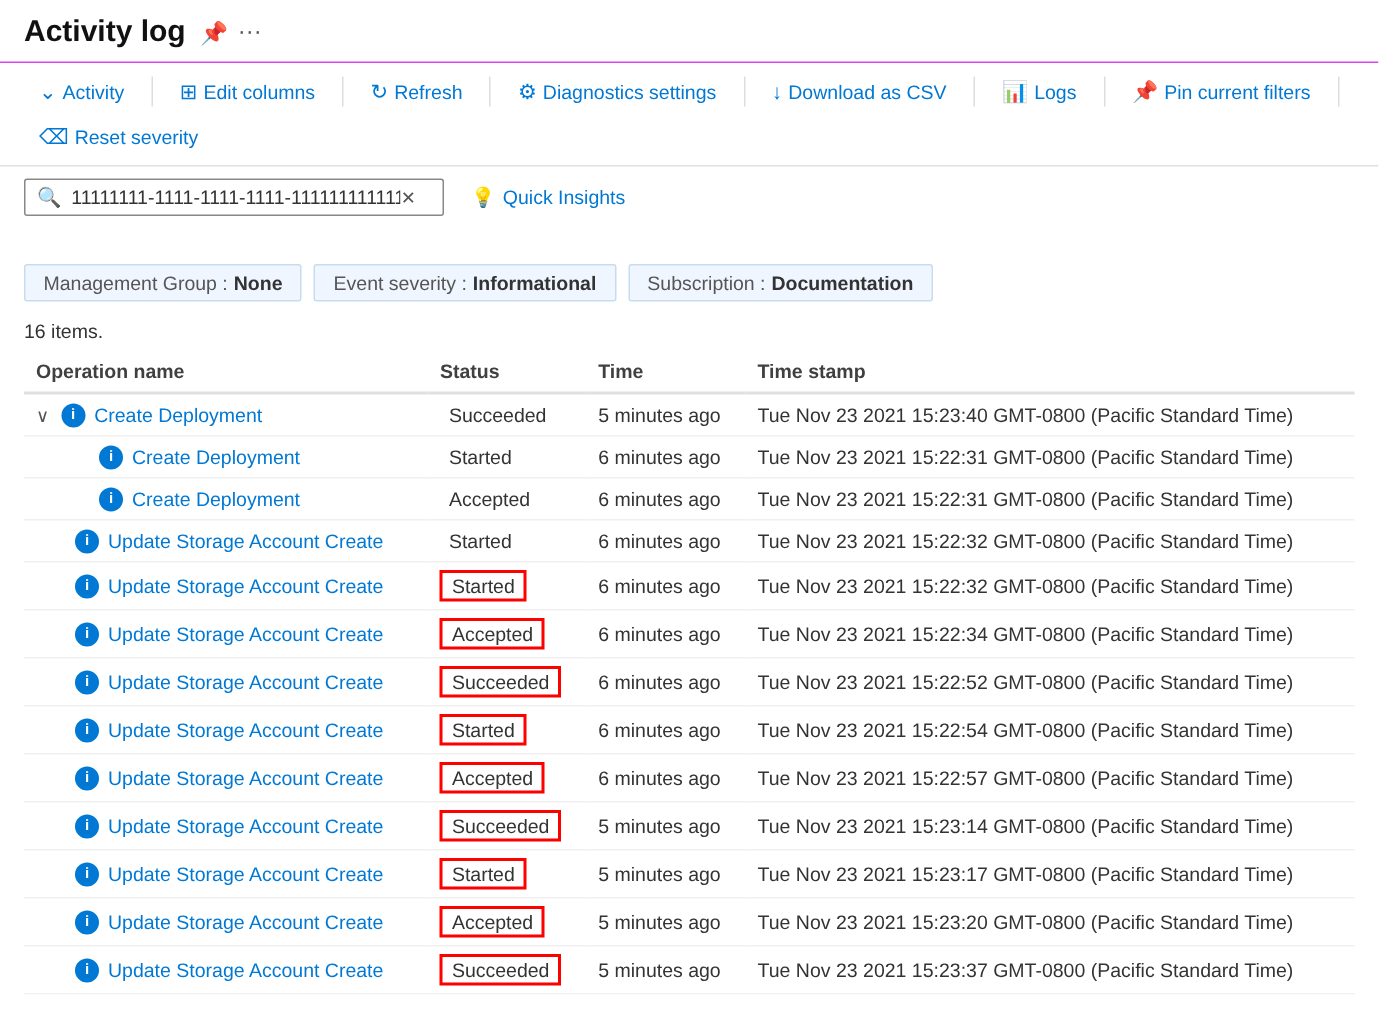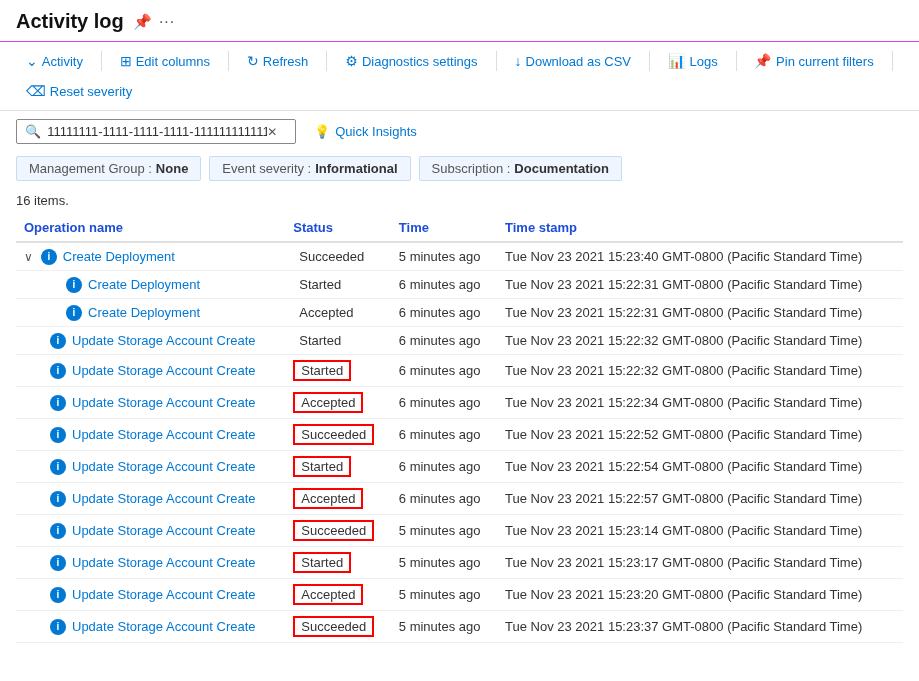--- a/index.html
+++ b/index.html
@@ -40,32 +40,32 @@
     .quick-insights-btn {
       display: flex; align-items: center; gap: 5px; color: #0078d4;
       cursor: pointer; font-size: 13px; padding: 4px 8px; border: none; background: none;
     }
 
     .filter-tags {
       display: flex; align-items: center; padding: 4px 16px 8px 16px; gap: 8px; flex-wrap: wrap;
     }
     .filter-tag {
       display: flex; align-items: center; background: #f0f6ff; border: 1px solid #c8dcf0;
-      padding: 4px 12px; border-radius: 2px; font-size: 13px; color: #333;
+      padding: 4px 12px; border-radius: 2px; font-size: 13px; color: #333; margin-top: 20px;
     }
     .filter-tag .label { color: #555; margin-right: 4px; }
     .filter-tag .value { font-weight: 600; }
 
     .items-count { padding: 4px 16px 6px 16px; font-size: 13px; color: #333; }
 
     .table-container { padding: 0 16px; }
     table { width: 100%; border-collapse: collapse; }
     thead th {
       text-align: left; font-weight: 600; font-size: 13px;
-      padding: 6px 8px; border-bottom: 2px solid #e0e0e0; color: #1d4ed8;
+      padding: 6px 8px; border-bottom: 2px solid #e0e0e0; color: #404040;
     }
     tbody tr { border-bottom: 1px solid #f0f0f0; }
     td { padding: 5px 8px; font-size: 13px; color: #333; vertical-align: middle; }
 
     .op-cell { display: flex; align-items: center; gap: 6px; }
     .info-icon {
       display: inline-flex; align-items: center; justify-content: center;
       width: 16px; height: 16px; border-radius: 50%; background: #0078d4;
       color: #fff; font-size: 10px; font-weight: 700; flex-shrink: 0;
     }

